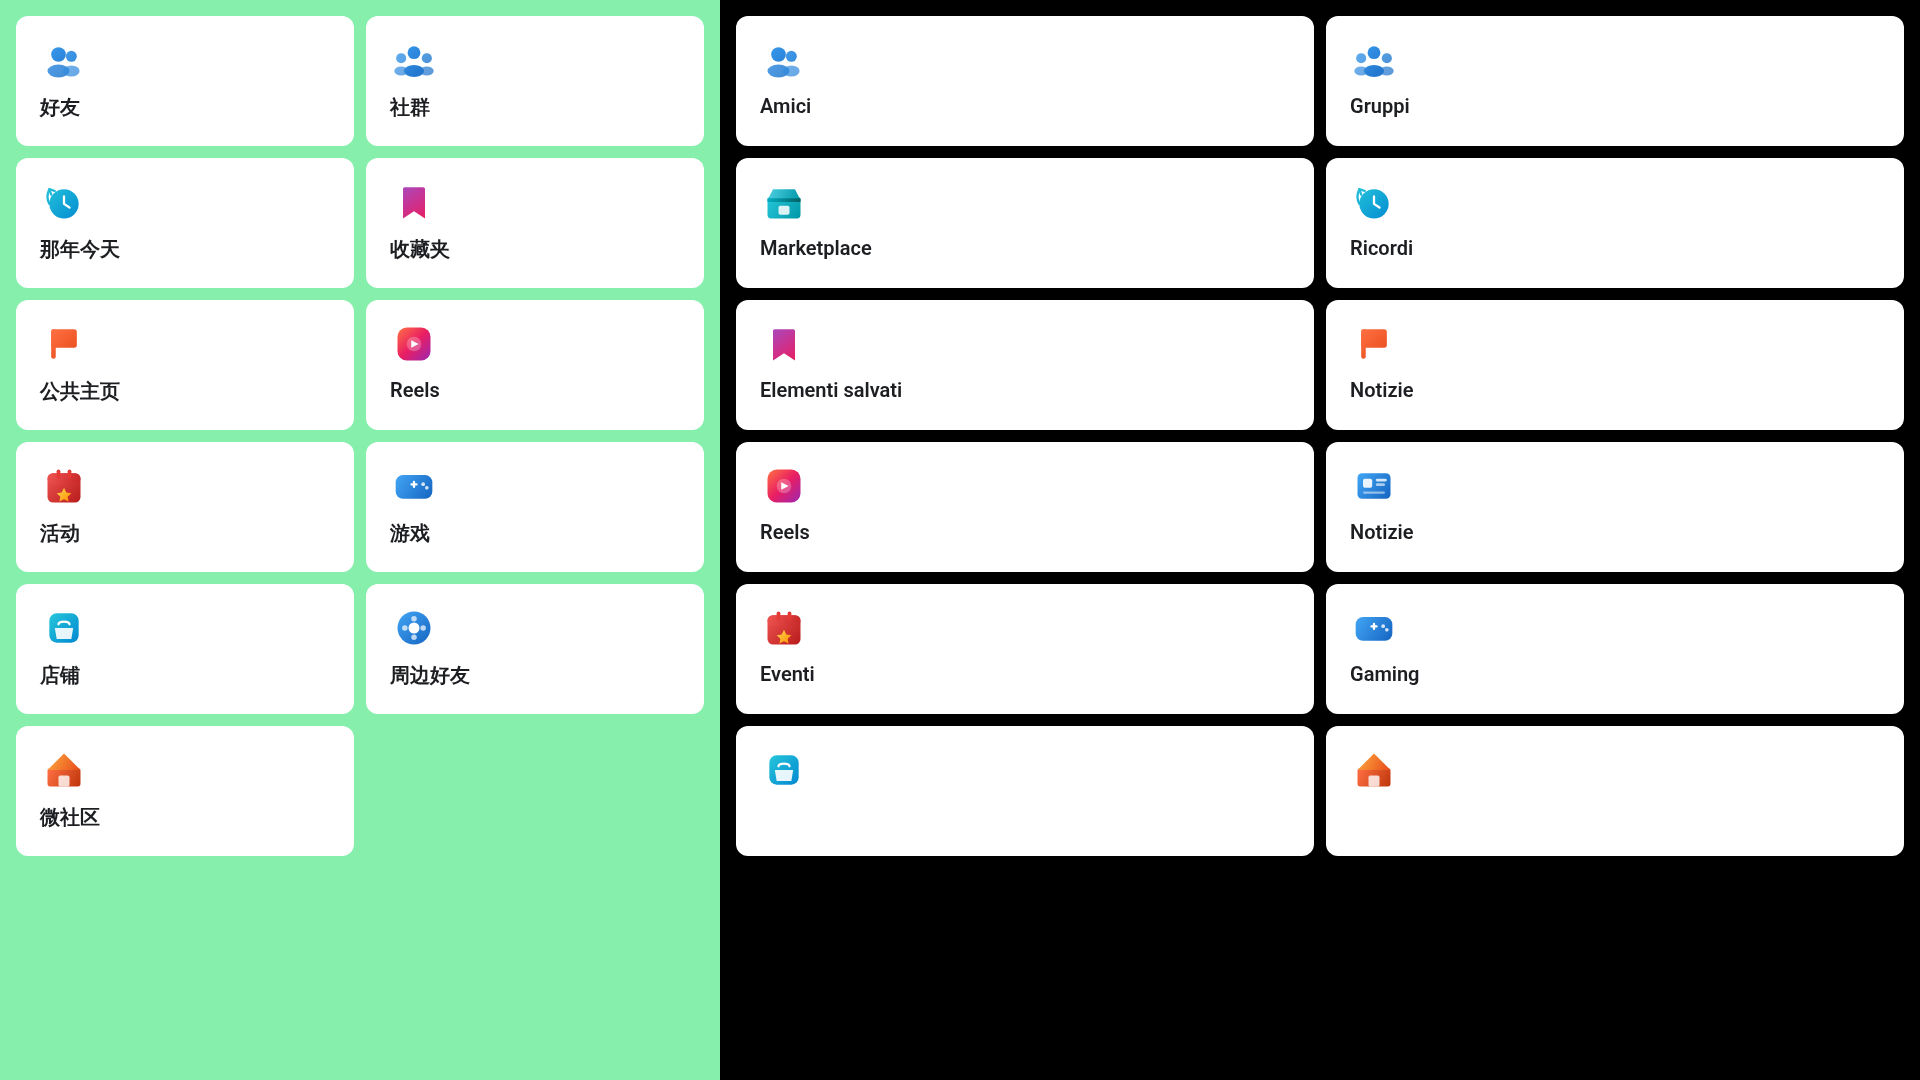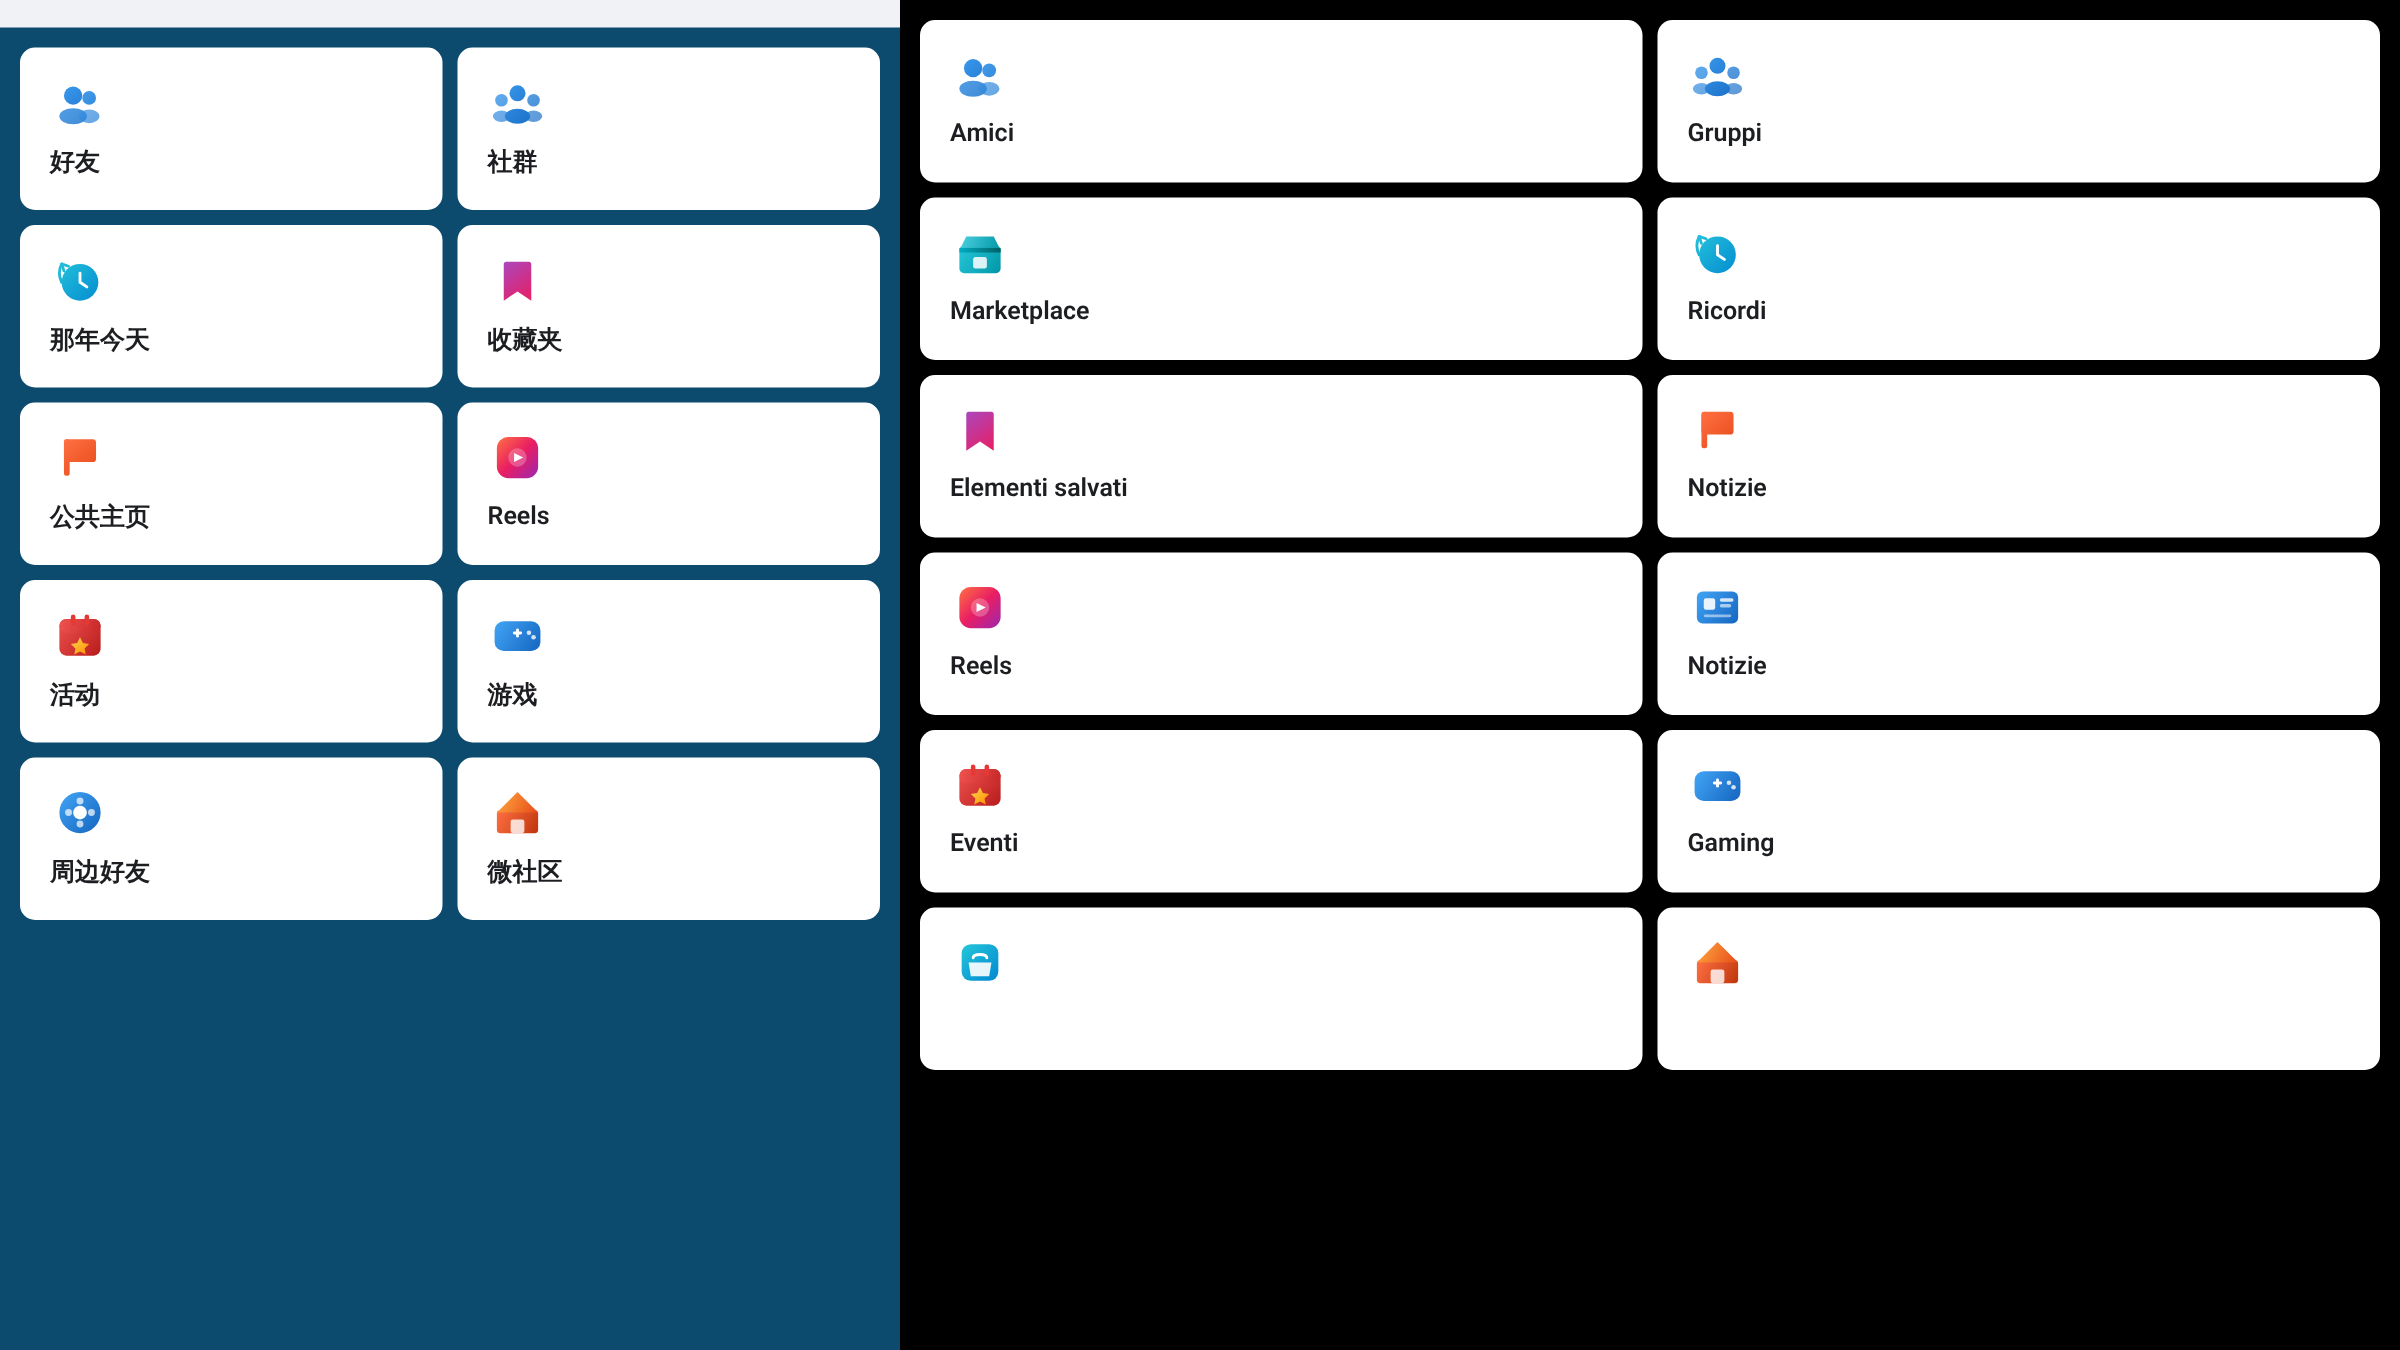--- a/index.html
+++ b/index.html
@@ -13,22 +13,21 @@
     }
 
     .panel {
       flex: 1;
       padding: 16px;
       overflow-y: auto;
     }
 
     .panel-left {
       max-width: 720px;
-      background: #0c4a6e;
-      margin-top: 22px;
+      background: #86efac;
     }
 
     .panel-right {
       background: #000000;
     }
 
     .grid {
       display: grid;
       grid-template-columns: 1fr 1fr;
       gap: 12px;
@@ -215,20 +214,36 @@
           <stop offset="100%" stop-color="#1565c0"></stop>
         </linearGradient>
       </defs>
     </svg>
         </div>
         <span class="card-label">游戏</span>
       </div>
       <div class="card">
         <div class="card-icon">
           <svg class="icon-svg" viewBox="0 0 48 48" fill="none" xmlns="http://www.w3.org/2000/svg">
+      <rect x="8" y="8" width="32" height="32" rx="8" fill="url(#grad-shop)"></rect>
+      <path d="M18 20 C18 16 30 16 30 20" stroke="white" stroke-width="2.5" stroke-linecap="round" fill="none"></path>
+      <path d="M14 24 L16 36 H32 L34 24 Z" fill="white" opacity="0.9"></path>
+      <defs>
+        <linearGradient id="grad-shop" x1="8" y1="8" x2="40" y2="40" gradientUnits="userSpaceOnUse">
+          <stop offset="0%" stop-color="#26c6da"></stop>
+          <stop offset="100%" stop-color="#0288d1"></stop>
+        </linearGradient>
+      </defs>
+    </svg>
+        </div>
+        <span class="card-label">店铺</span>
+      </div>
+      <div class="card">
+        <div class="card-icon">
+          <svg class="icon-svg" viewBox="0 0 48 48" fill="none" xmlns="http://www.w3.org/2000/svg">
       <circle cx="24" cy="24" r="18" fill="url(#grad-nearby)"></circle>
       <circle cx="24" cy="24" r="6" fill="white"></circle>
       <circle cx="24" cy="14" r="3" fill="white" opacity="0.7"></circle>
       <circle cx="34" cy="24" r="3" fill="white" opacity="0.7"></circle>
       <circle cx="24" cy="34" r="3" fill="white" opacity="0.7"></circle>
       <circle cx="14" cy="24" r="3" fill="white" opacity="0.7"></circle>
       <defs>
         <linearGradient id="grad-nearby" x1="6" y1="6" x2="42" y2="42" gradientUnits="userSpaceOnUse">
           <stop offset="0%" stop-color="#42a5f5"></stop>
           <stop offset="100%" stop-color="#1565c0"></stop>

